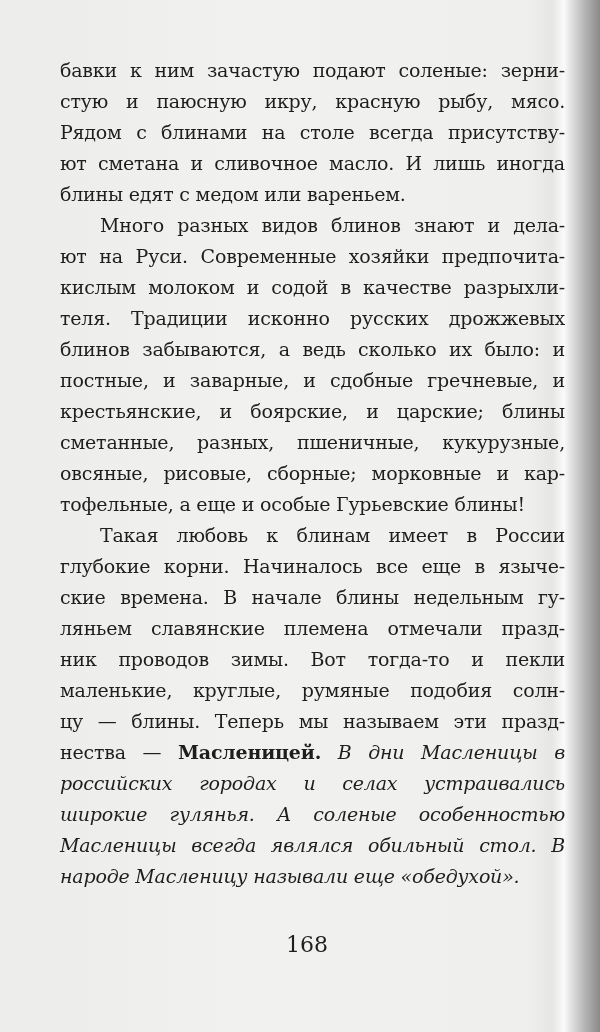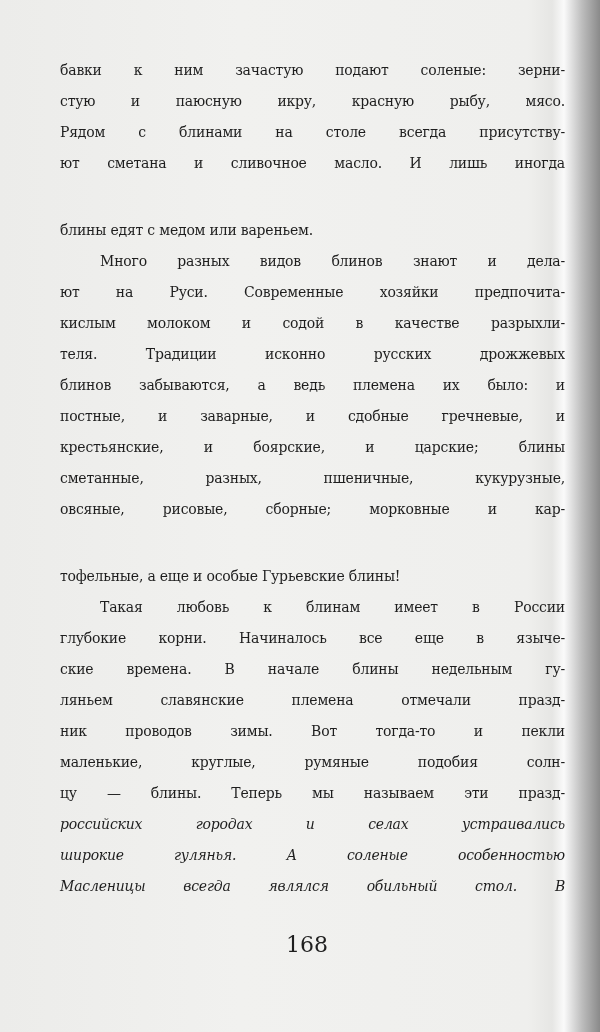--- a/index.html
+++ b/index.html
@@ -12,27 +12,27 @@
   }
   .page {
     position: absolute; left: 0; top: 0; width: 600px; height: 1032px;
     background: linear-gradient(to right, #ececea 0%, #f1f1ef 40%, #efefed 88%, #e6e6e4 92%, #fafafa 94%, #bdbdbd 97%, #8a8a8a 100%);
   }
   .text {
     position: absolute; left: 60px; top: 55px; width: 505px;
   }
   .line {
     height: 31px; line-height: 31px;
-    font-size: 14px;
+    font-size: 19px;
     white-space: nowrap;
     text-align: justify;
     text-align-last: justify;
     letter-spacing: -0.2px;
   }
-  .line.last { text-align-last: left; margin-top: 36px; }
+  .line.last { text-align-last: left; }
   .line.indent { padding-left: 40px; }
   .b { font-weight: bold; }
   .i { font-style: italic; }
   .pagenum {
     position: absolute; left: 0; width: 600px; top: 930px;
     text-align: center; font-size: 22px; line-height: 30px;
     padding-right: 0;
     padding-left: 7px;
   }
 </style>
@@ -43,31 +43,35 @@
   <div class="text">
     <div class="line">бавки к ним зачастую подают соленые: зерни-</div>
     <div class="line">стую и паюсную икру, красную рыбу, мясо.</div>
     <div class="line">Рядом с блинами на столе всегда присутству-</div>
     <div class="line">ют сметана и сливочное масло. И лишь иногда</div>
     <div class="line last">блины едят с медом или вареньем.</div>
     <div class="line indent">Много разных видов блинов знают и дела-</div>
     <div class="line">ют на Руси. Современные хозяйки предпочита-</div>
     <div class="line">кислым молоком и содой в качестве разрыхли-</div>
     <div class="line">теля. Традиции исконно русских дрожжевых</div>
-    <div class="line">блинов забываются, а ведь племена их было: и</div>
+    <div class="line">блинов забываются, а ведь сколько их было: и</div>
     <div class="line">постные, и заварные, и сдобные гречневые, и</div>
     <div class="line">крестьянские, и боярские, и царские; блины</div>
     <div class="line">сметанные, разных, пшеничные, кукурузные,</div>
     <div class="line">овсяные, рисовые, сборные; морковные и кар-</div>
     <div class="line last">тофельные, а еще и особые Гурьевские блины!</div>
     <div class="line indent">Такая любовь к блинам имеет в России</div>
     <div class="line">глубокие корни. Начиналось все еще в языче-</div>
     <div class="line">ские времена. В начале блины недельным гу-</div>
     <div class="line">ляньем славянские племена отмечали празд-</div>
     <div class="line">ник проводов зимы. Вот тогда-то и пекли</div>
     <div class="line">маленькие, круглые, румяные подобия солн-</div>
     <div class="line">цу — блины. Теперь мы называем эти празд-</div>
+    <div class="line">
+      <span>нества — </span><span class="b">Масленицей.</span><span class="i"> В дни Масленицы в</span>
+    </div>
     <div class="line i">российских городах и селах устраивались</div>
     <div class="line i">широкие гулянья. А соленые особенностью</div>
     <div class="line i">Масленицы всегда являлся обильный стол. В</div>
+    <div class="line i last">народе Масленицу называли еще «обедухой».</div>
   </div>
   <div class="pagenum">168</div>
 </div>
 
 </body></html>

